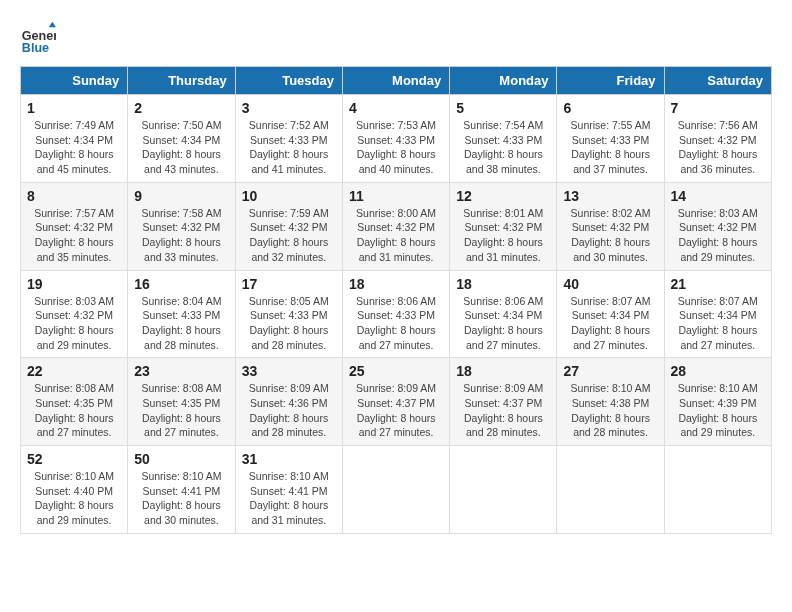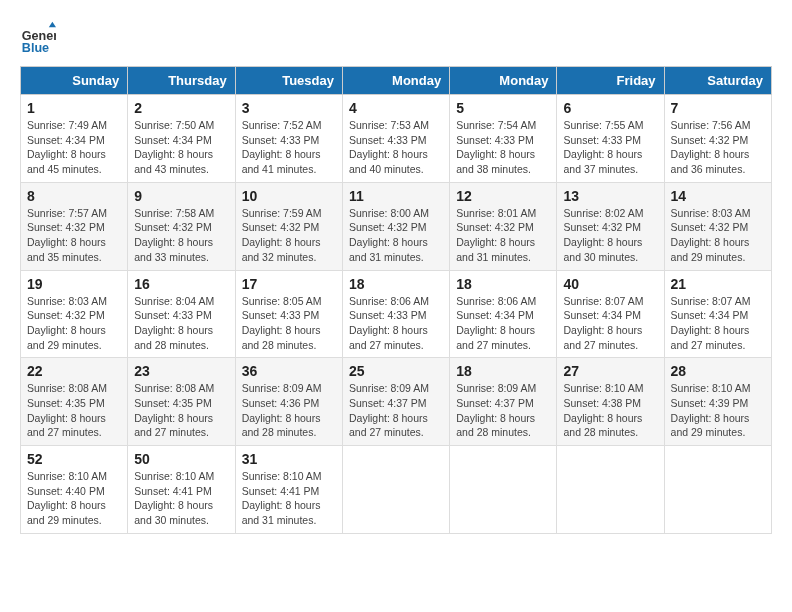--- a/index.html
+++ b/index.html
@@ -75,20 +75,21 @@
       font-size: 14px;
       font-weight: bold;
       color: #222;
       display: block;
       margin-bottom: 2px;
     }
     .day-info {
       color: #444;
       font-size: 10.5px;
       line-height: 1.4;
+      text-align: center;
     }
     .empty-cell {
       background: #fff !important;
     }
   </style>
 </head>
 <body>
 
 <div class="header">
   <div class="logo">
@@ -216,21 +217,21 @@
       <tr>
         <td>
         <span class="day-num">22</span>
         <div class="day-info">Sunrise: 8:08 AM<br>Sunset: 4:35 PM<br>Daylight: 8 hours<br>and 27 minutes.</div>
       </td>
         <td>
         <span class="day-num">23</span>
         <div class="day-info">Sunrise: 8:08 AM<br>Sunset: 4:35 PM<br>Daylight: 8 hours<br>and 27 minutes.</div>
       </td>
         <td>
-        <span class="day-num">36</span>
+        <span class="day-num">33</span>
         <div class="day-info">Sunrise: 8:09 AM<br>Sunset: 4:36 PM<br>Daylight: 8 hours<br>and 28 minutes.</div>
       </td>
         <td>
         <span class="day-num">25</span>
         <div class="day-info">Sunrise: 8:09 AM<br>Sunset: 4:37 PM<br>Daylight: 8 hours<br>and 27 minutes.</div>
       </td>
         <td>
         <span class="day-num">18</span>
         <div class="day-info">Sunrise: 8:09 AM<br>Sunset: 4:37 PM<br>Daylight: 8 hours<br>and 28 minutes.</div>
       </td>

